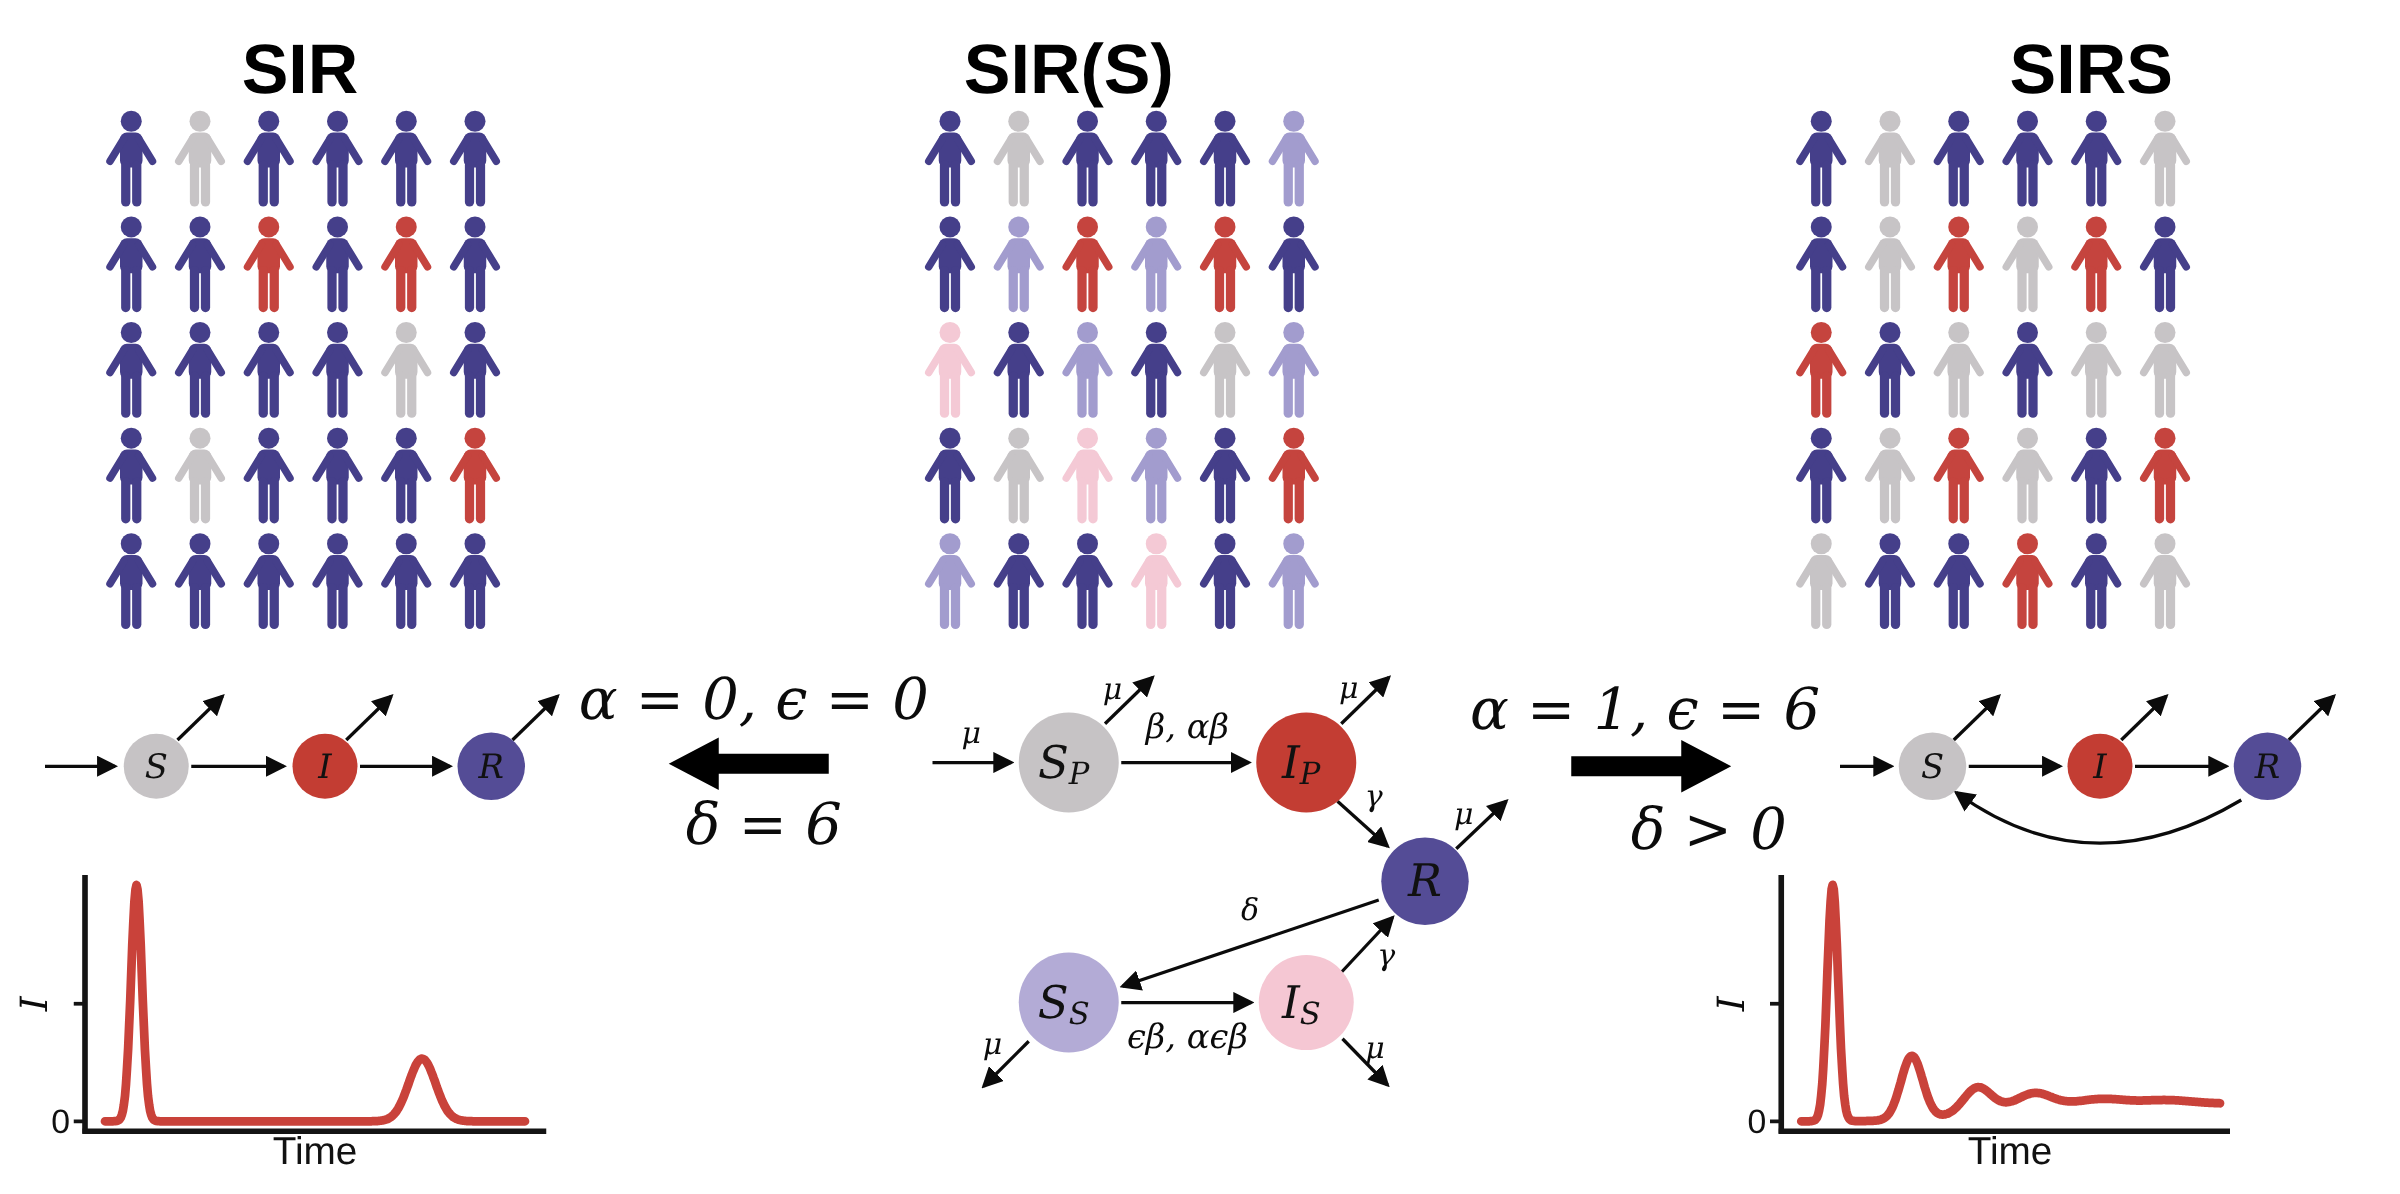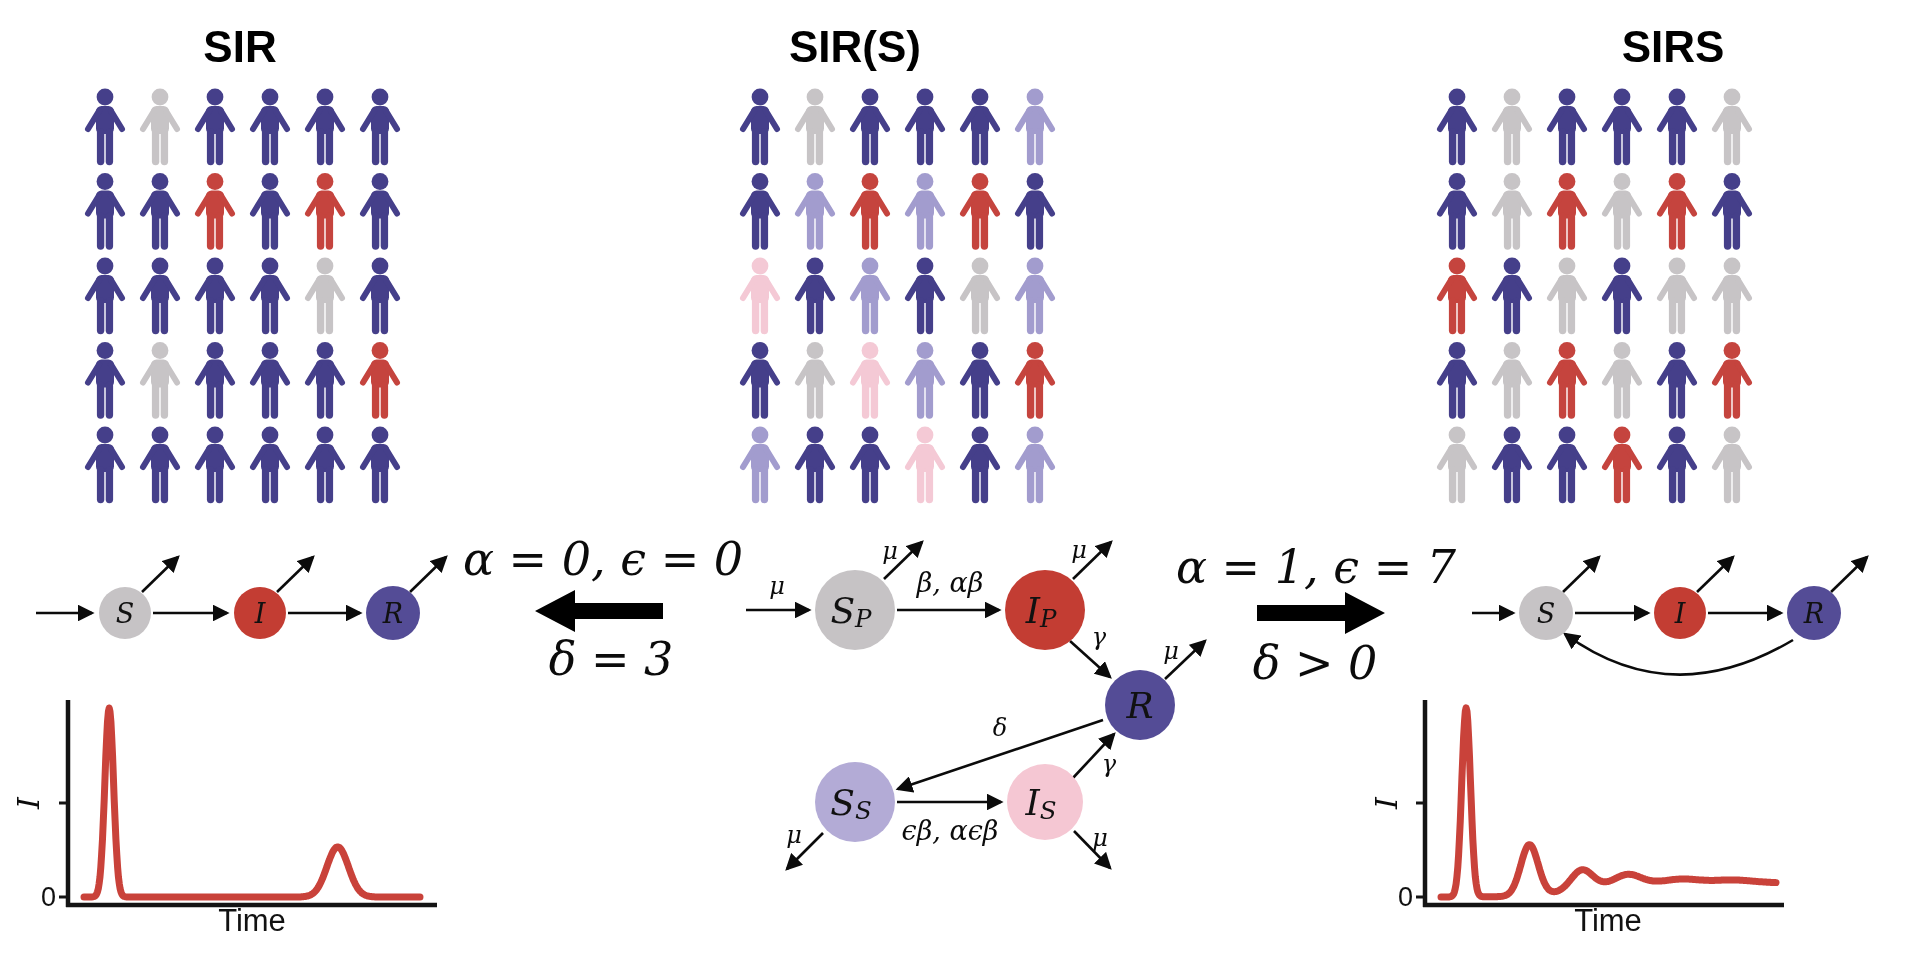--- a/index.html
+++ b/index.html
@@ -1,38 +1,38 @@
 <!DOCTYPE html>
 <html><head>
 <meta charset="utf-8">
 <style>
   html,body{margin:0;padding:0;background:#ffffff;}
   #stage{position:relative;width:1920px;height:955px;background:#ffffff;overflow:hidden;
          font-family:"Liberation Sans",sans-serif;}
   .panel-title{position:absolute;transform:translateX(-50%);font-family:"Liberation Sans",sans-serif;
-               font-weight:900;font-size:44px;color:#000;letter-spacing:0px;white-space:nowrap;}
+               font-weight:900;font-size:56px;color:#000;letter-spacing:0px;white-space:nowrap;}
   .math-label{position:absolute;transform:translateX(-50%);font-family:"DejaVu Serif",serif;
               font-style:italic;font-size:46px;color:#0b0b0b;white-space:nowrap;}
   svg text{user-select:none;}
   .svg-math{font-family:"DejaVu Serif",serif;font-style:italic;fill:#0b0b0b;}
   .node-label{font-family:"DejaVu Serif",serif;font-style:italic;fill:#111;}
   .axis-label{font-family:"Liberation Sans",sans-serif;fill:#111;}
 </style>
 </head>
 <body>
 
 <div id="stage">
   <div class="panel-title" style="left:240px;top:22px">SIR</div>
   <div class="panel-title" style="left:855px;top:22px">SIR(S)</div>
   <div class="panel-title" style="left:1673px;top:22px">SIRS</div>
 
   <div class="math-label" style="left:603px;top:532px">α = 0, ϵ = 0</div>
-  <div class="math-label" style="left:611px;top:632px">δ = 3</div>
-  <div class="math-label" style="left:1316px;top:540px">α = 1, ϵ = 7</div>
-  <div class="math-label" style="left:1315px;top:636px">δ &gt; 0</div>
+  <div class="math-label" style="left:611px;top:632px">δ = 6</div>
+  <div class="math-label" style="left:1316px;top:540px">α = 1, ϵ = 6</div>
+  <div class="math-label" style="left:1367px;top:636px">δ &gt; 0</div>
 
   <svg id="figure-svg" width="1920" height="955" viewBox="0 0 1920 955">
     <defs>
       <marker id="arr" viewBox="0 0 10 10" refX="8.5" refY="5" markerWidth="6.5" markerHeight="6.5" orient="auto-start-reverse">
         <path d="M0,0 L10,5 L0,10 z" fill="#0b0b0b"></path>
       </marker>
       <g id="person">
         <circle cx="22" cy="9" r="8.4" fill="currentColor"></circle>
         <rect x="13" y="18" width="18" height="28" rx="5.5" fill="currentColor"></rect>
         <line x1="16" y1="23" x2="5" y2="41" stroke="currentColor" stroke-width="6" stroke-linecap="round"></line>

